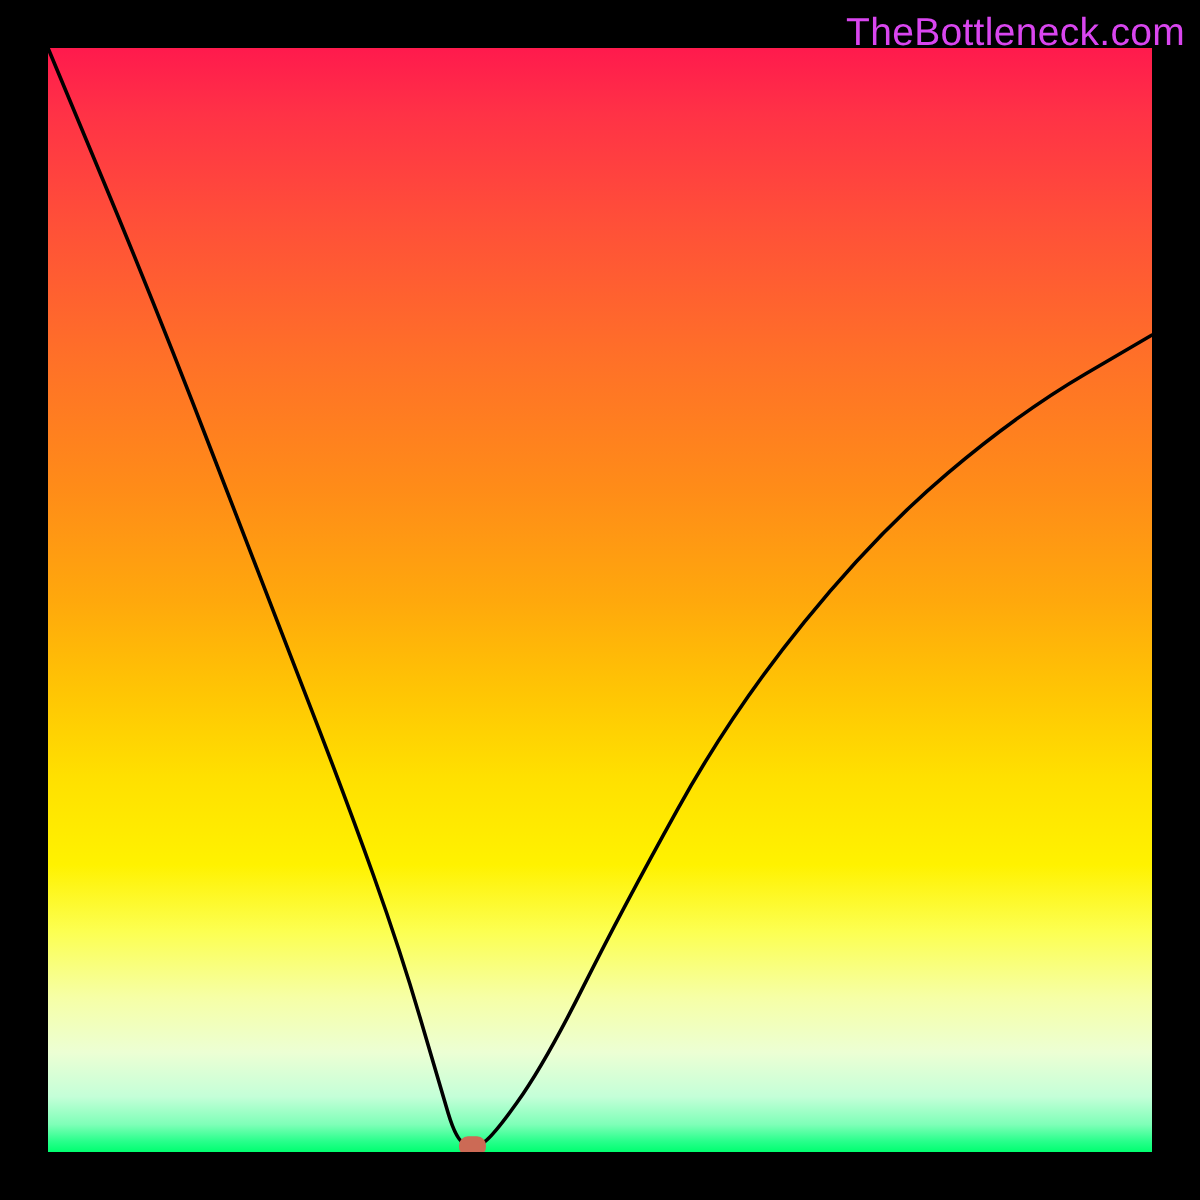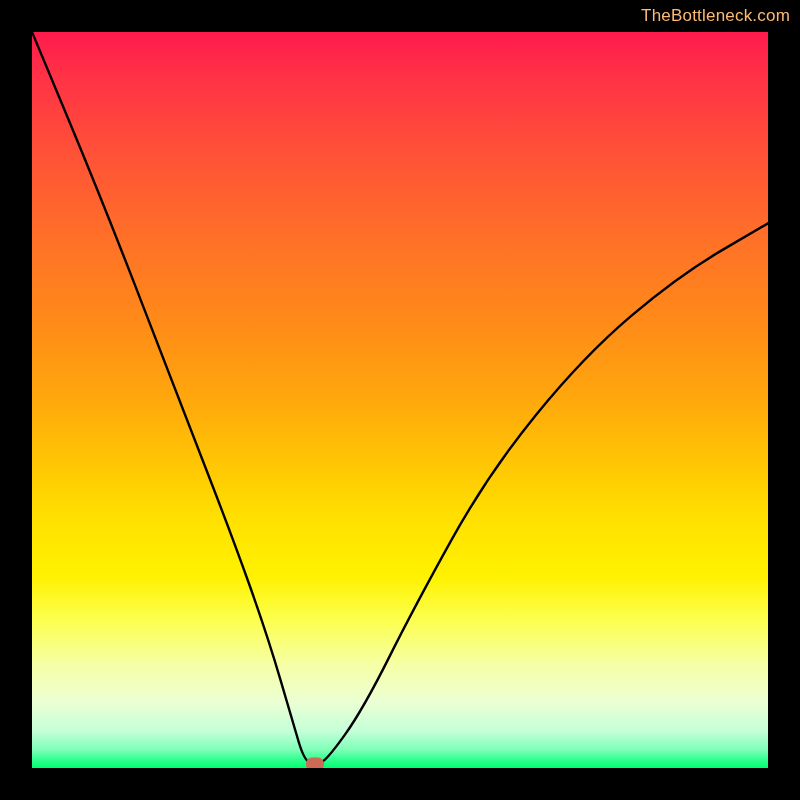--- a/index.html
+++ b/index.html
@@ -49,22 +49,22 @@
   }
   .curve {
     position: absolute;
     top: 0; left: 0;
     width: 736px; height: 736px;
   }
   .watermark {
     position: absolute;
     top: 6px;
     right: 10px;
-    color: #fdba74;
-    font-size: 17px;
+    color: #d946ef;
+    font-size: 26px;
     letter-spacing: 0.2px;
     user-select: none;
   }
   .marker {
     position: absolute;
     width: 18px;
     height: 13px;
     border-radius: 6px;
     background: #cc6a55;
     transform: translate(-50%, -50%);

